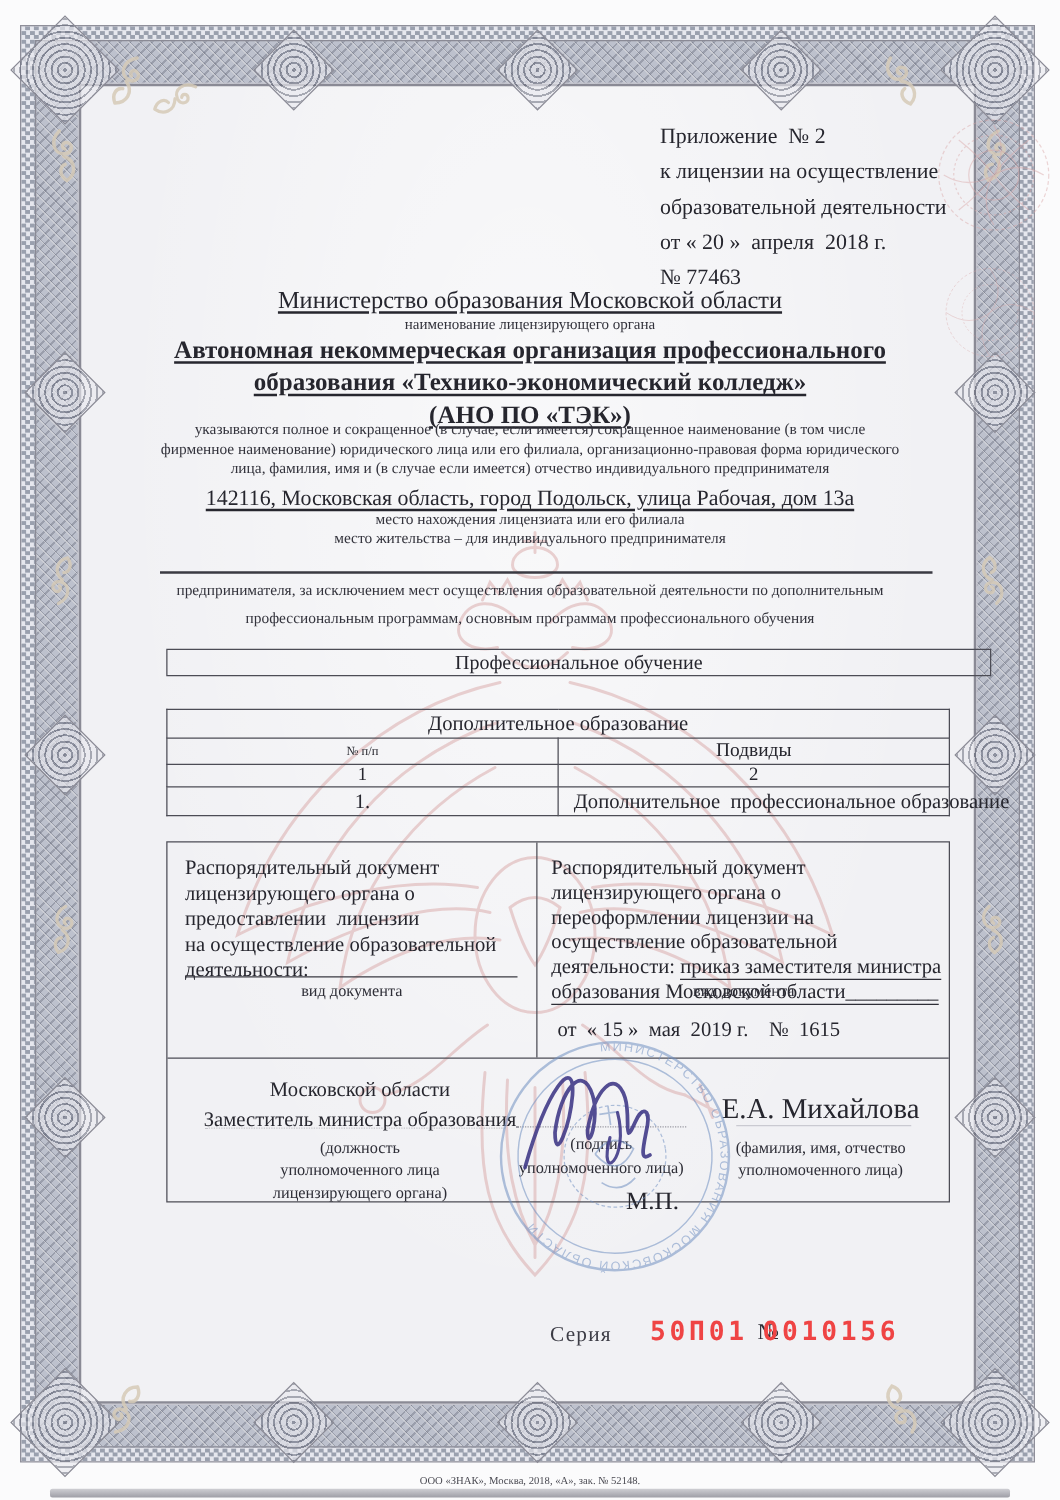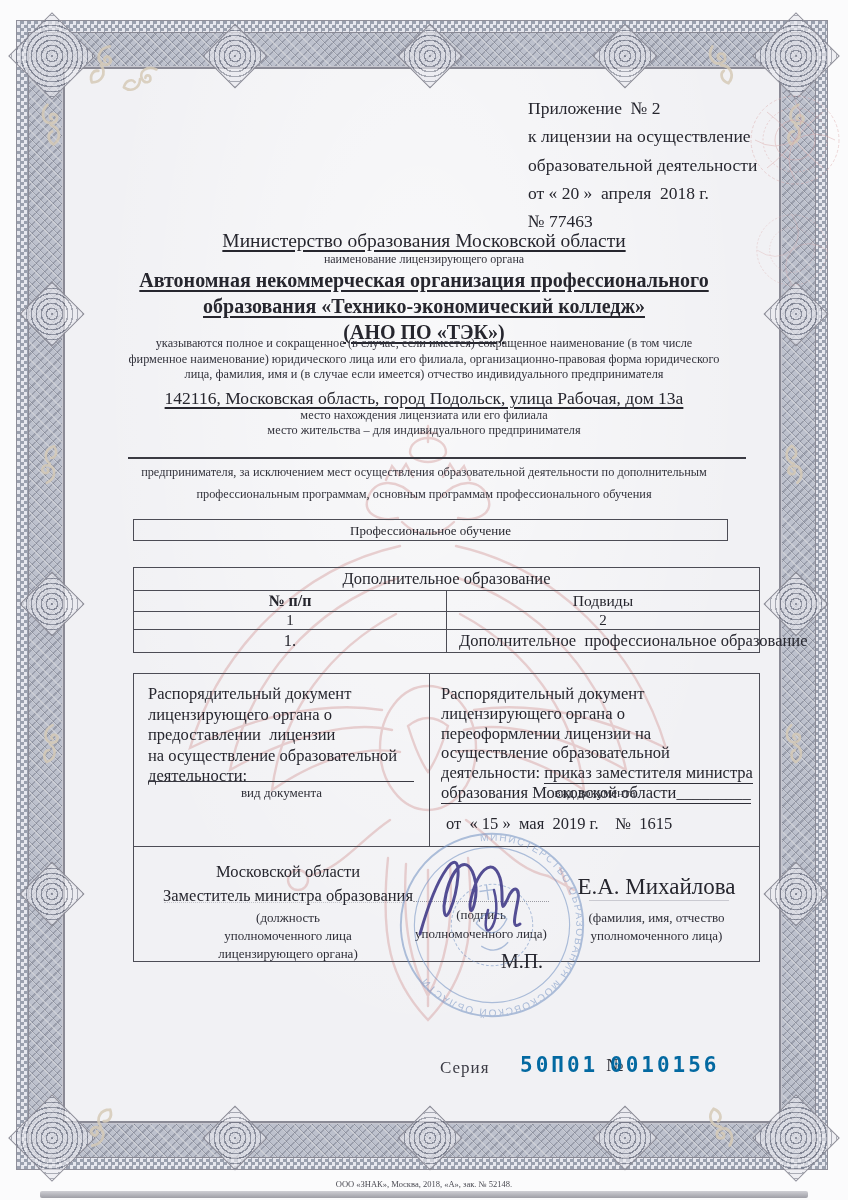--- a/index.html
+++ b/index.html
@@ -44,43 +44,43 @@
   .t{position:absolute;}
   [data-bind]{white-space:pre;}
   .center{text-align:center;}
   .ul{text-decoration:underline;text-underline-offset:3px;text-decoration-thickness:1.5px;}
   .small{font-size:12.3px;color:#33333c;}
   .cap13{font-size:13px;color:#2e2e37;}
   .bodytxt{font-size:16.5px;}
 
   
   .prof-box{
-    position:absolute;left:133px;top:519px;width:595px;height:22px;
+    position:absolute;left:133px;top:519px;width:660px;height:22px;
     box-sizing:border-box;border:1px solid #4c4c55;
-    text-align:center;font-size:13px;line-height:21px;
+    text-align:center;font-size:16px;line-height:21px;
   }
   table.addedu{
     position:absolute;left:133px;top:567px;width:627px;
     border-collapse:collapse;table-layout:fixed;
   }
   table.addedu td{border:1px solid #4c4c55;font-size:16px;text-align:center;padding:0;}
   .order-box{
     position:absolute;left:133px;top:673px;width:627px;height:289px;
     box-sizing:border-box;border:1px solid #4c4c55;
   }
   .vdiv{position:absolute;left:295px;top:0;height:172px;border-left:1px solid #4c4c55;}
   .hdiv{position:absolute;top:172px;left:0;width:100%;border-top:1px solid #4c4c55;}
   .blankline{position:absolute;border-bottom:1px solid #3a3a42;}
   .ul-part{border-bottom:1px solid #2e2e37;padding-bottom:1px;}
   .dottedline{position:absolute;border-bottom:1px dotted #9b9ba3;}
   .faintline{position:absolute;border-bottom:1px solid #cacad1;}
 
   .series-mono{
     font-family:"DejaVu Sans Mono","Liberation Mono",monospace;
-    font-weight:bold;font-size:21px;letter-spacing:3px;color:#0369a1;
+    font-weight:bold;font-size:21px;letter-spacing:3px;color:#ef4444;
   }
   .footer-print{font-size:8.5px;color:#4a4a52;}
   .shadow-strip{
     position:absolute;left:40px;right:40px;bottom:2px;height:7px;border-radius:2px;
     background:linear-gradient(to bottom,#c7c7cd,#8e8e97);opacity:.85;
   }
   svg{display:block;}
 </style>
 </head>
 <body>
@@ -230,21 +230,21 @@
   </div>
 
   <div class="prof-box" data-bind="vocational_training">Профессиональное обучение</div>
 
   <table class="addedu">
     <tbody>
       <tr>
         <td colspan="2" style="height:22px;font-size:16.5px;" data-bind="additional_education.title">Дополнительное образование</td>
       </tr>
       <tr>
-        <td style="width:68px;height:20px;font-size:16px;font-weight:bold;" data-bind="additional_education.col_num_header">№ п/п</td>
+        <td style="width:68px;height:20px;font-size:10px;" data-bind="additional_education.col_num_header">№ п/п</td>
         <td style="height:20px;font-size:15.5px;" data-bind="additional_education.col_sub_header">Подвиды</td>
       </tr>
       <tr>
         <td style="height:17px;font-size:15px;" data-bind="additional_education.col_num_index">1</td>
         <td style="height:17px;font-size:15px;" data-bind="additional_education.col_sub_index">2</td>
       </tr>
       <tr>
         <td style="height:22px;font-size:16.5px;" data-bind="additional_education.row_num">1.</td>
         <td style="height:22px;font-size:16.5px;text-align:center;padding-left:12px;" data-bind="additional_education.row_value">Дополнительное  профессиональное образование</td>
       </tr>

